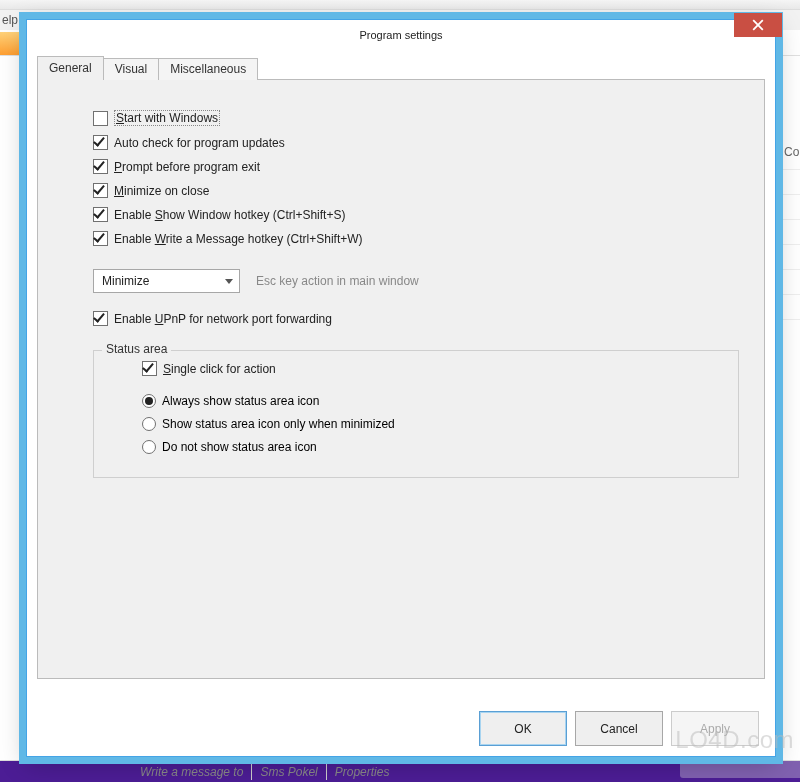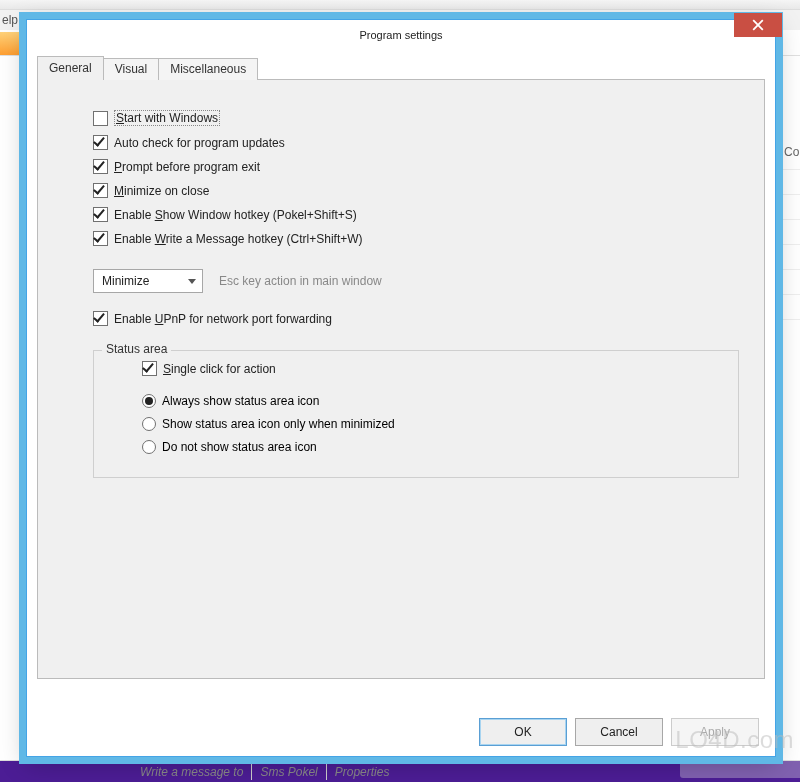--- a/index.html
+++ b/index.html
@@ -34,33 +34,33 @@
     .row { display: flex; align-items: center; gap: 6px; margin-bottom: 9px; color: #222; }
     .row label { cursor: default; }
     .row .ul { text-decoration: underline; }
     .row input[type=checkbox] { width: 15px; height: 15px; appearance: none; border: 1px solid #707070; background: #fff; position: relative; }
     .row input[type=checkbox]:checked::after { content: ''; position: absolute; left: 2px; top: -1px; width: 4px; height: 9px; border: solid #222; border-width: 0 2px 2px 0; transform: rotate(40deg); }
     .row.first label { border: 1px dotted #888; padding: 0 1px; }
 
     .gap { height: 14px; }
 
     .selectrow { display: flex; align-items: center; gap: 16px; margin-bottom: 18px; }
-    .select { width: 110px; height: 24px; border: 1px solid #a7a7a7; background: #fff; display: flex; align-items: center; justify-content: space-between; padding: 0 6px 0 8px; color: #222; }
+    .select { width: 147px; height: 24px; border: 1px solid #a7a7a7; background: #fff; display: flex; align-items: center; justify-content: space-between; padding: 0 6px 0 8px; color: #222; }
     .chev { width: 0; height: 0; border-left: 4px solid transparent; border-right: 4px solid transparent; border-top: 5px solid #555; }
     .hint { color: #888; }
 
     .fieldset { border: 1px solid #cfcfcf; padding: 10px 18px 14px 48px; margin-top: 24px; position: relative; }
     .fieldset .legend { position: absolute; top: -9px; left: 8px; background: #f0f0f0; padding: 0 4px; color: #333; }
     .radio { display: flex; align-items: flex-start; gap: 6px; margin-bottom: 9px; }
     .radio input { width: 14px; height: 14px; appearance: none; border: 1px solid #707070; border-radius: 50%; background: #fff; position: relative; }
     .radio input:checked::after { content: ''; position: absolute; left: 2px; top: 2px; width: 8px; height: 8px; border-radius: 50%; background: #222; }
 
     
     .buttons { position: absolute; right: 16px; bottom: 10px; display: flex; gap: 8px; }
-    .btn { width: 88px; height: 28px; border: 1px solid #a7a7a7; background: #efefef; color: #222; display: flex; align-items: center; justify-content: center; cursor: default; }
+    .btn { width: 88px; height: 35px; border: 1px solid #a7a7a7; background: #efefef; color: #222; display: flex; align-items: center; justify-content: center; cursor: default; }
     .btn.default { border: 1px solid #5a9fd4; box-shadow: inset 0 0 0 1px #a8d4f0; }
     .btn.disabled { color: #aaa; border-color: #ccc; background: #f5f5f5; }
 
     .watermark { position: absolute; right: 6px; bottom: 28px; color: #bbb; font-size: 24px; font-weight: 300; letter-spacing: .5px; pointer-events: none; opacity: .5; }
     .bg-gearstrip { position: absolute; right: 0; bottom: 4px; width: 120px; height: 18px; background: #e2e2e2; opacity: .35; border-radius: 3px 0 0 3px; }
   </style>
 </head>
 <body>
 
 <div class="bg">
@@ -123,21 +123,21 @@
         <label><span></span><span class="ul">P</span><span>rompt before program exit</span></label>
       </div>
 
       <div class="row">
         <input type="checkbox" checked="" style="">
         <label><span></span><span class="ul">M</span><span>inimize on close</span></label>
       </div>
 
       <div class="row">
         <input type="checkbox" checked="" style="">
-        <label><span>Enable </span><span class="ul">S</span><span>how Window hotkey (Pokel+Shift+S)</span></label>
+        <label><span>Enable </span><span class="ul">S</span><span>how Window hotkey (Ctrl+Shift+S)</span></label>
       </div>
 
       <div class="row">
         <input type="checkbox" checked="" style="">
         <label><span>Enable </span><span class="ul">W</span><span>rite a Message hotkey (Ctrl+Shift+W)</span></label>
       </div>
 
       <div class="gap"></div>
 
       <div class="selectrow">

